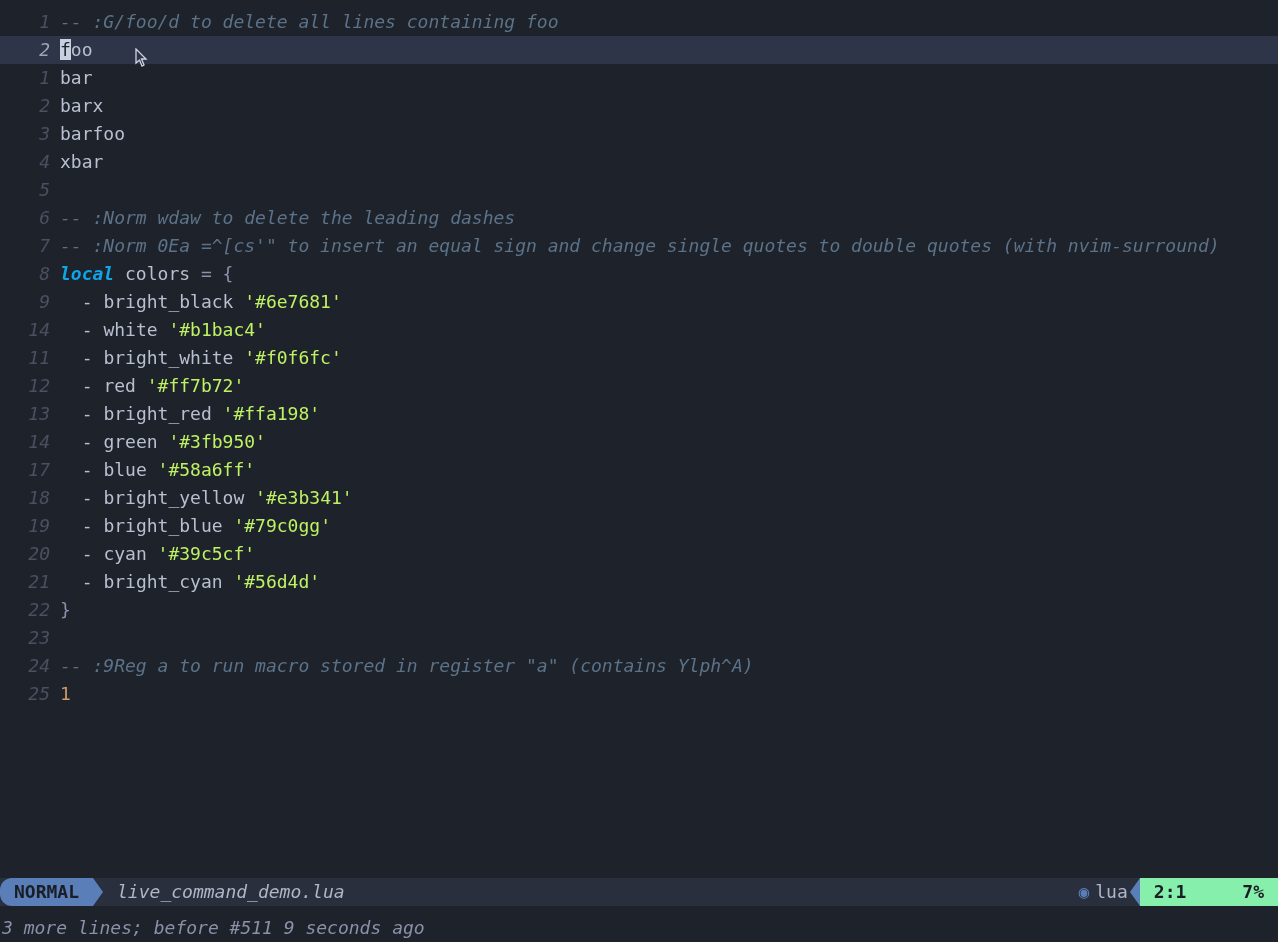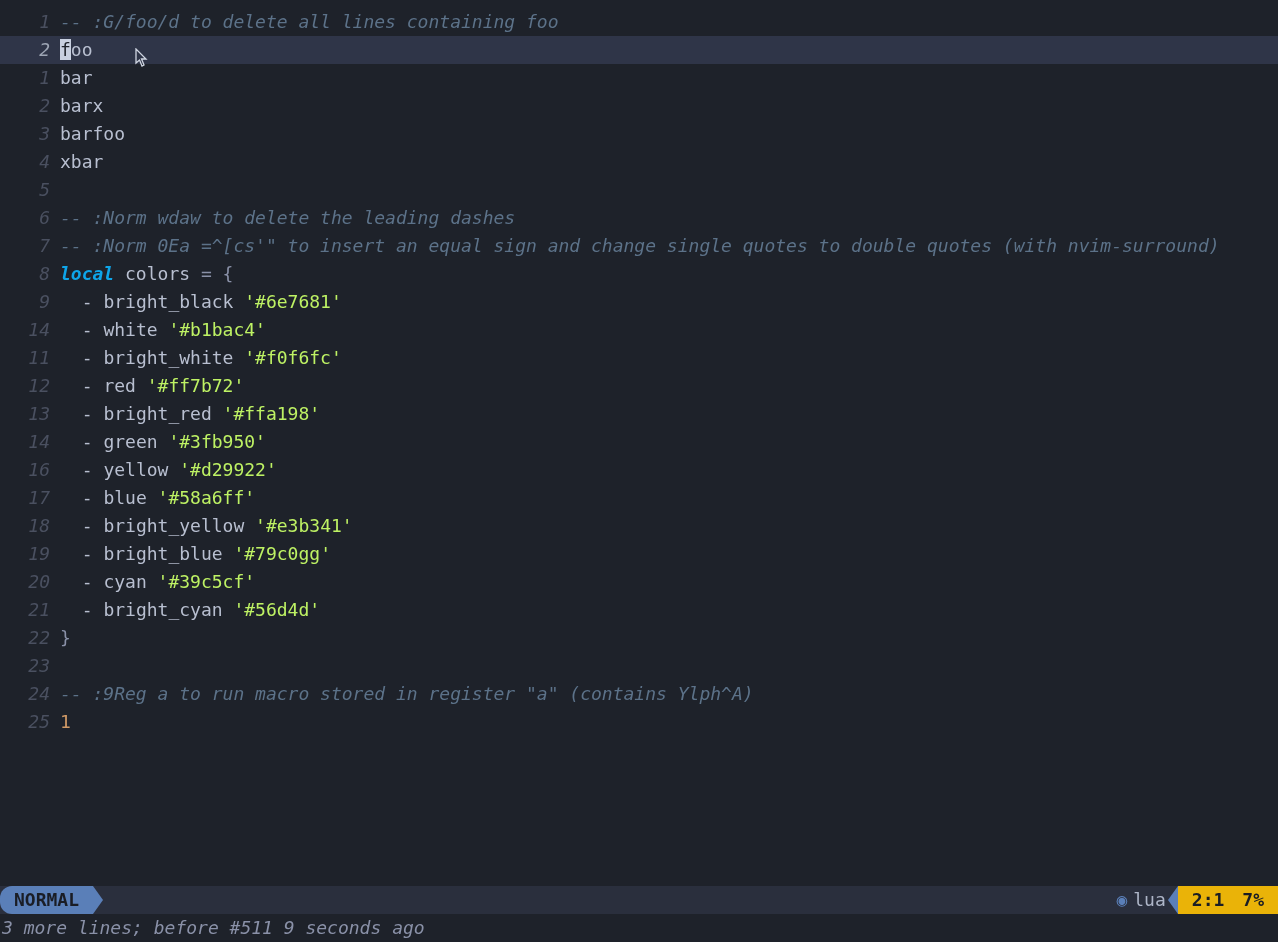--- a/index.html
+++ b/index.html
@@ -54,21 +54,21 @@
     color: #1e222a;
   }
   .mouse-cursor {
     position: absolute;
     width: 14px;
     height: 20px;
     pointer-events: none;
   }
   .statusline {
     position: absolute;
-    bottom: 28px;
+    bottom: 36px;
     left: 0;
     right: 0;
     height: 28px;
     background: #2a2f3d;
     display: flex;
     align-items: center;
   }
   .mode {
     background: #5a7fb8;
     color: #1a1d25;
@@ -104,28 +104,29 @@
   }
   .filetype {
     color: #aeb6c8;
     padding: 16px 12px;
   }
   .filetype-icon {
     margin-right: 6px;
     color: #5a7fb8;
   }
   .position {
-    background: #eab308;
+    background: #86efac;
     color: #1a1d25;
     font-weight: bold;
     height: 100%;
     display: flex;
     align-items: center;
     padding: 0 14px;
     position: relative;
+    gap: 38px;
   }
   .position::before {
     content: "";
     position: absolute;
     left: -10px;
     top: 0;
     width: 0;
     height: 0;
     border-top: 14px solid transparent;
     border-bottom: 14px solid transparent;
@@ -209,24 +210,20 @@
     </div>
     <div class="line">
       <div class="gutter">13</div>
       <div class="content"><span>  </span><span class="dash">-</span><span> </span><span class="ident">bright_red</span><span> </span><span class="string">'#ffa198'</span></div>
     </div>
     <div class="line">
       <div class="gutter">14</div>
       <div class="content"><span>  </span><span class="dash">-</span><span> </span><span class="ident">green</span><span> </span><span class="string">'#3fb950'</span></div>
     </div>
     <div class="line">
-      <div class="gutter">16</div>
-      <div class="content"><span>  </span><span class="dash">-</span><span> </span><span class="ident">yellow</span><span> </span><span class="string">'#d29922'</span></div>
-    </div>
-    <div class="line">
       <div class="gutter">17</div>
       <div class="content"><span>  </span><span class="dash">-</span><span> </span><span class="ident">blue</span><span> </span><span class="string">'#58a6ff'</span></div>
     </div>
     <div class="line">
       <div class="gutter">18</div>
       <div class="content"><span>  </span><span class="dash">-</span><span> </span><span class="ident">bright_yellow</span><span> </span><span class="string">'#e3b341'</span></div>
     </div>
     <div class="line">
       <div class="gutter">19</div>
       <div class="content"><span>  </span><span class="dash">-</span><span> </span><span class="ident">bright_blue</span><span> </span><span class="string">'#79c0gg'</span></div>
@@ -258,20 +255,21 @@
   </div>
 
 <div class="mouse-cursor" id="mouse-cursor" style="left: 135px; top: 48px;">
   <svg viewBox="0 0 14 20" width="14" height="20">
     <path d="M1,1 L1,15 L4.5,12 L7,18 L9,17 L6.5,11 L11,11 Z" fill="none" stroke="#d0d6e2" stroke-width="1.3"></path>
   </svg>
 </div>
 
 <div class="statusline">
   <div class="mode">NORMAL</div>
+  <div class="filename">live_command_demo.lua</div>
   <div class="status-right">
     <div class="filetype">
       <span class="filetype-icon">◉</span><span>lua</span>
     </div>
     <div class="position">
       <span>2:1</span>
       <span class="percent">7%</span>
     </div>
   </div>
 </div>

